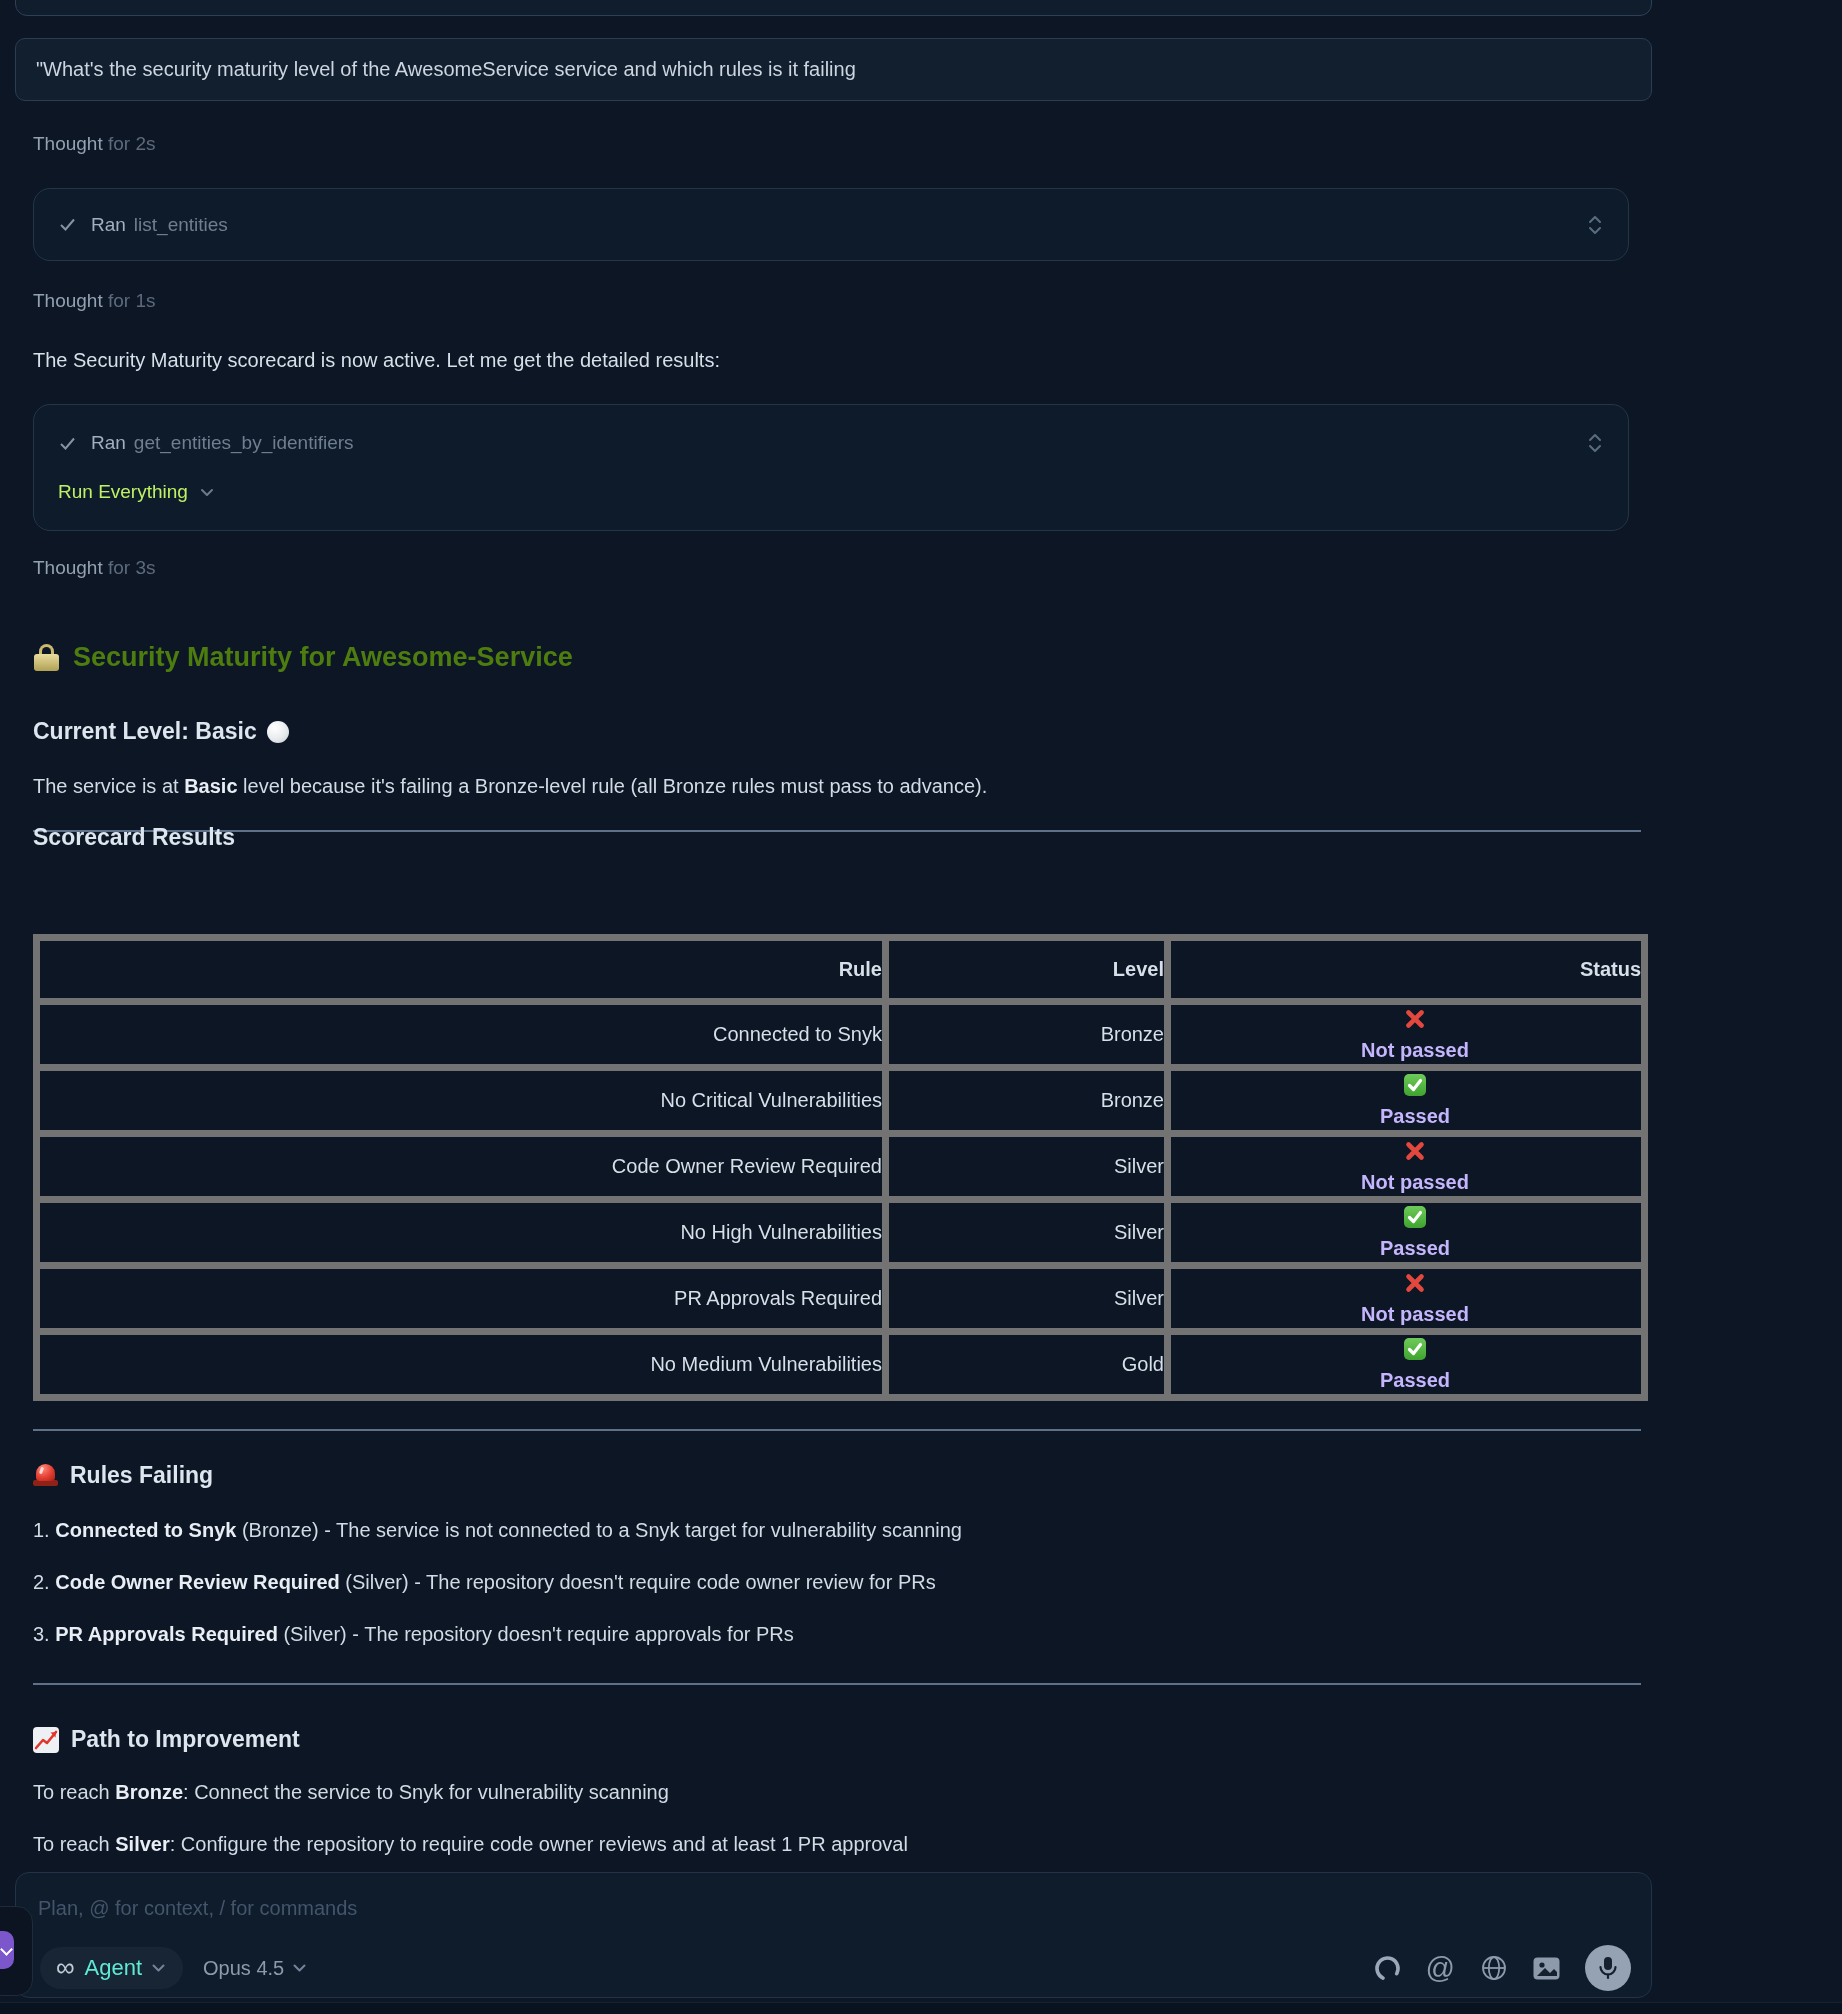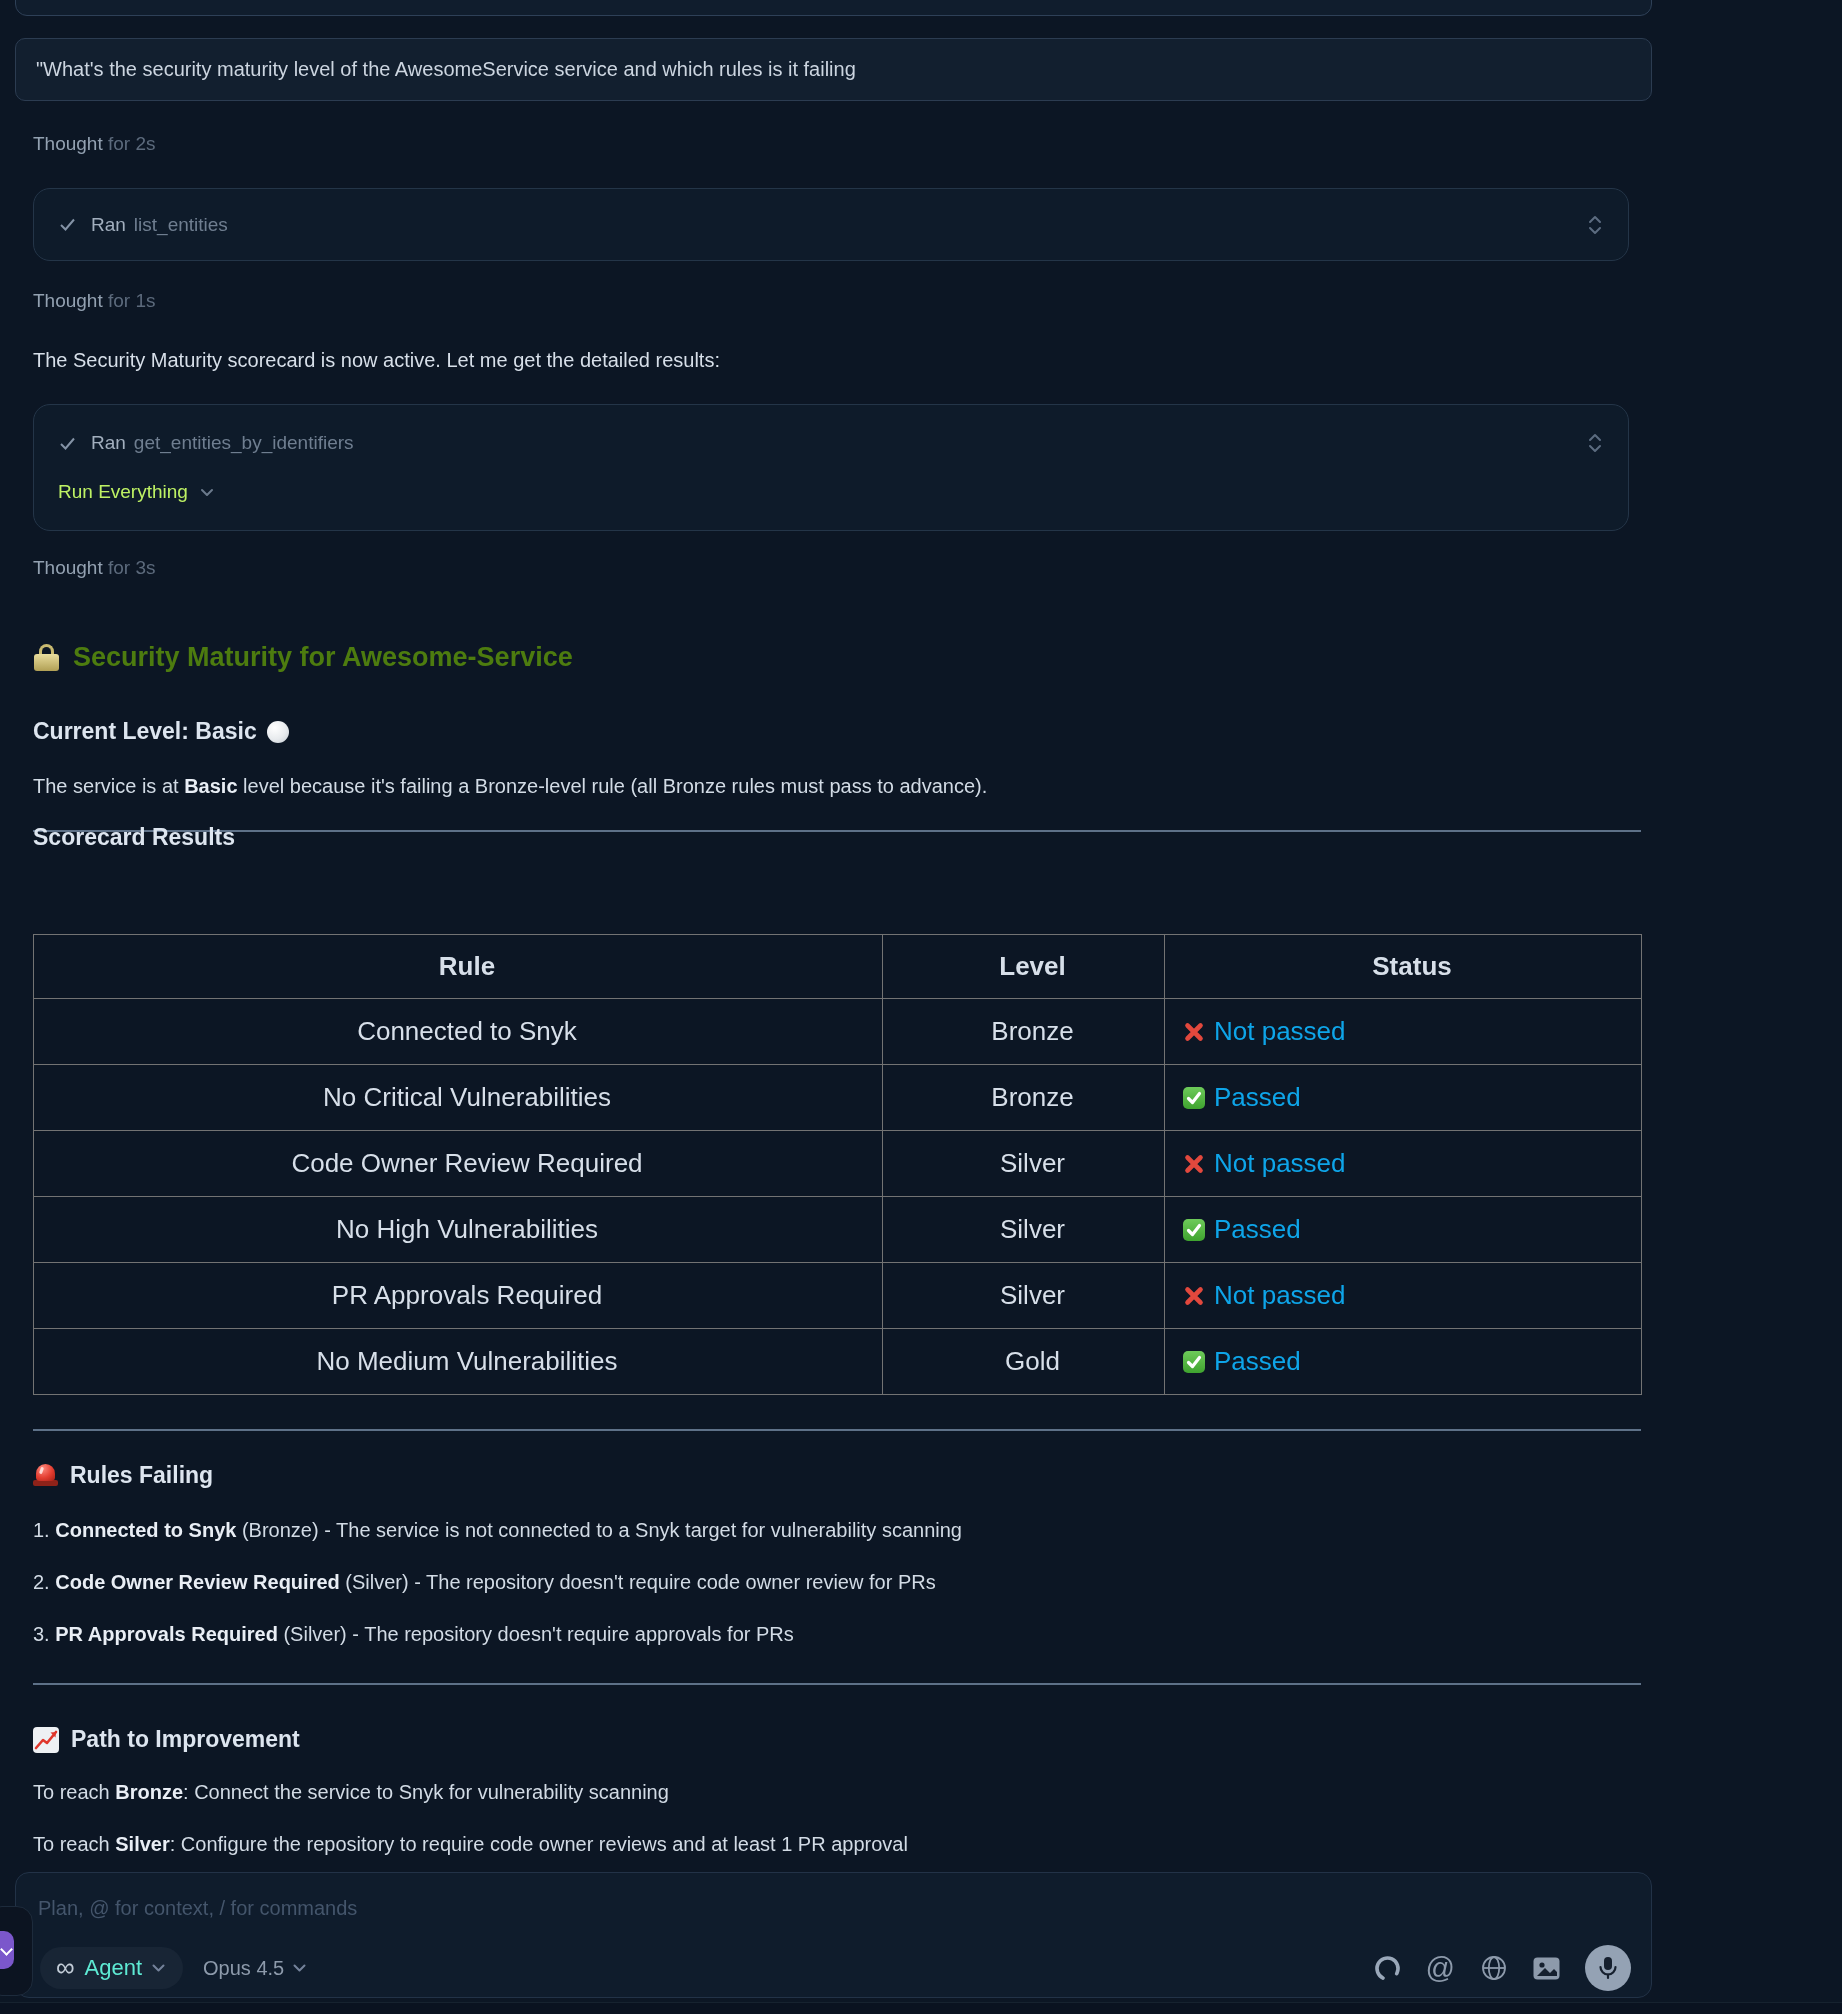--- a/index.html
+++ b/index.html
@@ -33,26 +33,26 @@
   .intro { left:33px; font-size:20px; color:#d7dfe9; }
   .h2 { left:33px; font-size:27px; font-weight:bold; color:#4d7c0f; display:flex; align-items:center; }
   .h3 { left:33px; font-size:23px; font-weight:bold; color:#dde5ef; display:flex; align-items:center; }
   .para { left:33px; font-size:20px; color:#d2dbe5; }
   .para b, .li b { color:#e9eef5; }
   .hr { left:33px; width:1608px; height:2px; background:#5e7188; }
   .li { left:33px; font-size:20px; color:#d2dbe5; }
 
   
   table.score { border-collapse:collapse; width:1608px; table-layout:fixed; }
-  table.score th, table.score td { border:1px solid #737373; padding:0 0 0 18px;
-        font-size:26px; text-align:center; color:#d7dfe9; }
+  table.score th, table.score td { border:7px solid #737373; padding:0 0 0 18px;
+        font-size:20px; text-align:right; color:#d7dfe9; }
   table.score th { height:64px; font-weight:bold; }
   table.score td { height:66px; font-weight:normal; }
   .col-rule { width:849px; } .col-level { width:282px; } .col-status { width:477px; }
-  .status-cell { display:flex; align-items:center; gap:9px; font-weight:normal; color:#0ea5e9; }
+  .status-cell { display:flex; align-items:center; gap:9px; font-weight:bold; color:#c4b5fd;flex-direction:column; }
 
   
   .ic { display:inline-flex; align-items:center; justify-content:center; }
   .lock { position:relative; width:27px; height:27px; margin-right:13px; }
   .lock .shackle { position:absolute; top:0; left:6px; width:15px; height:14px;
       border:3.5px solid #c9ba70; border-bottom:none; border-radius:8px 8px 0 0; }
   .lock .body { position:absolute; top:10px; left:1px; width:25px; height:17px;
       border-radius:3px; background:linear-gradient(180deg,#e9dd9d,#b1a055); }
   .wcircle { width:22px; height:22px; border-radius:50%; margin-left:10px;
       background:radial-gradient(circle at 35% 30%, #ffffff 0%, #e8ebee 55%, #c3cad1 100%); }

